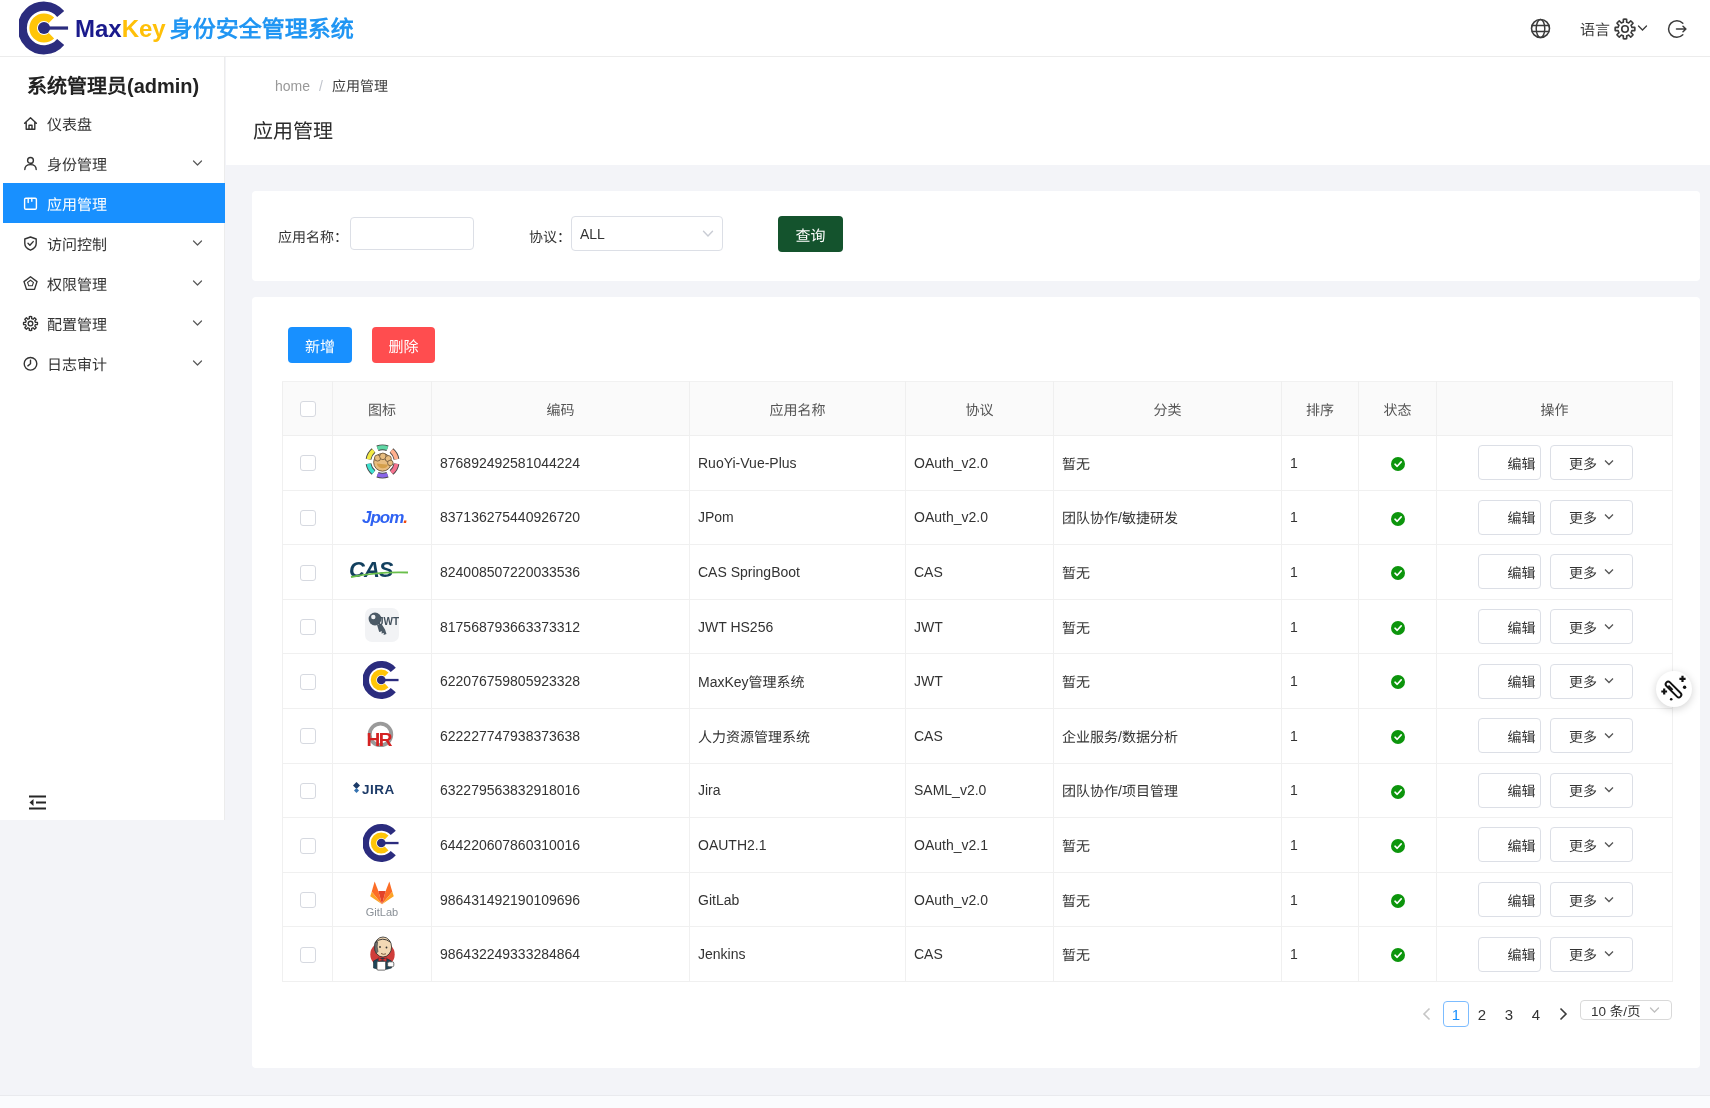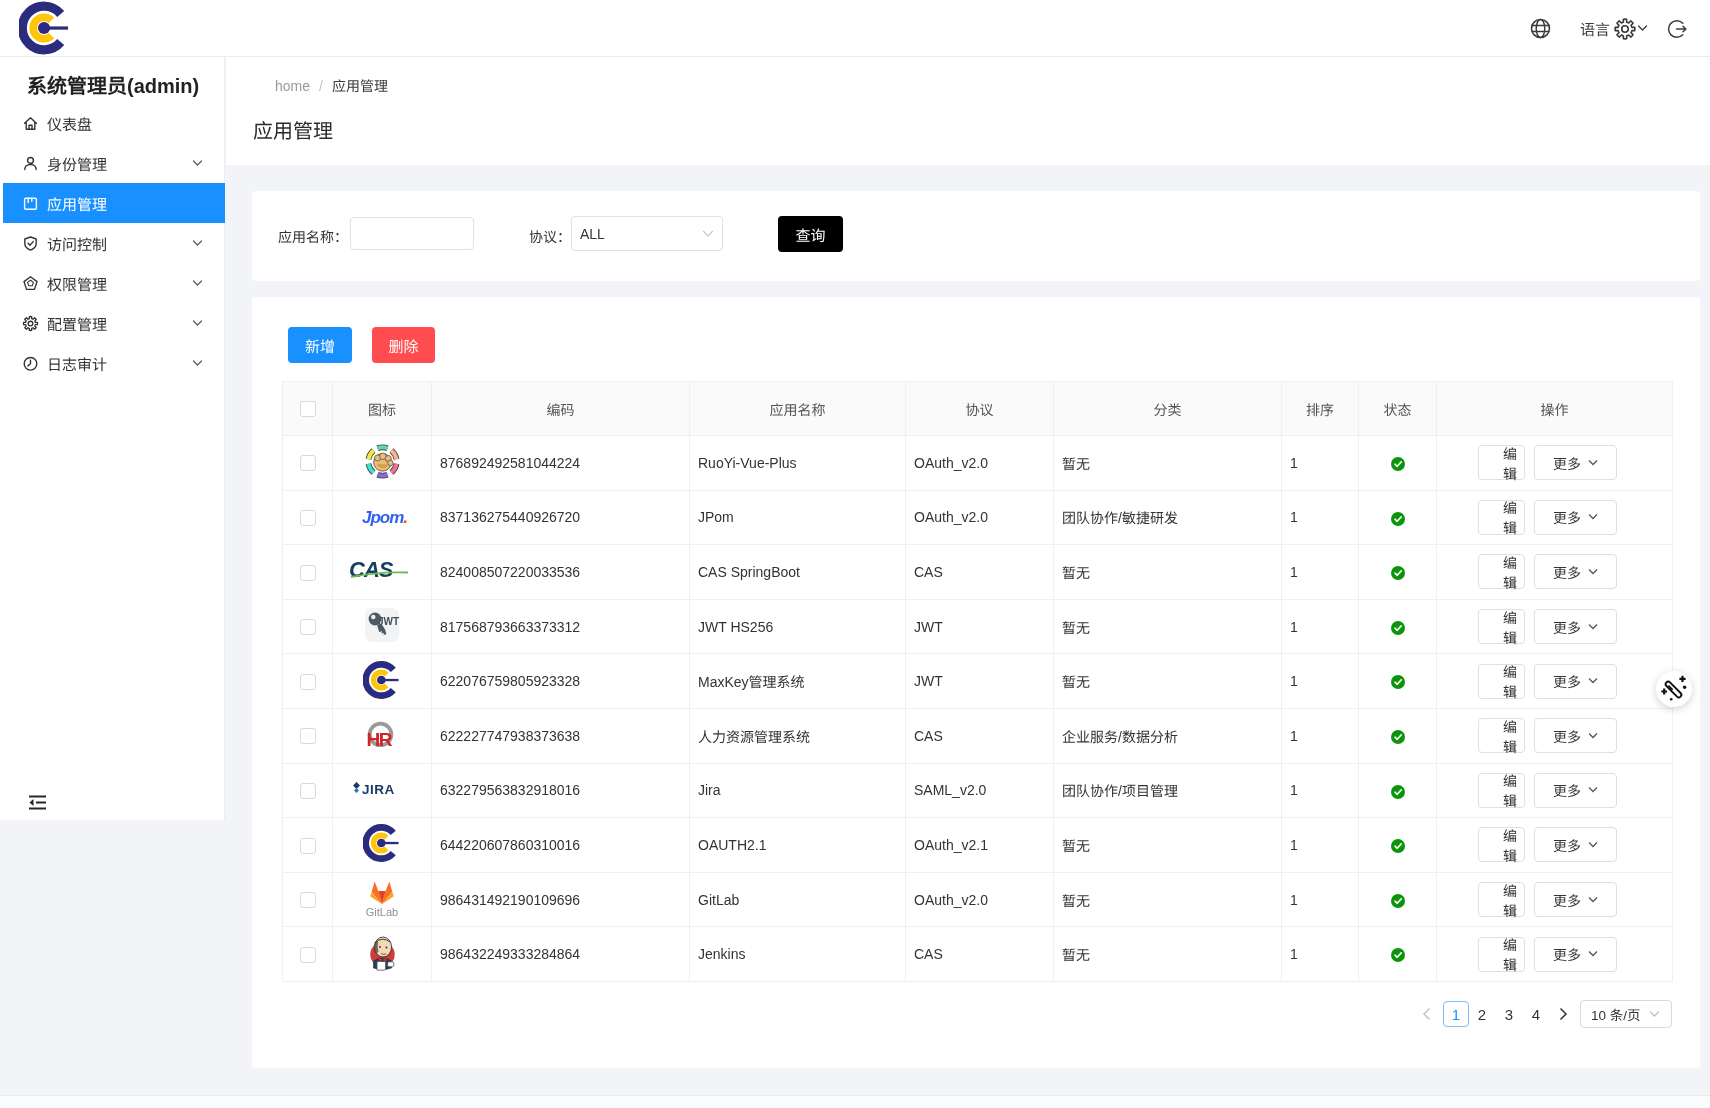--- a/index.html
+++ b/index.html
@@ -26,31 +26,31 @@
 #crumb b { color:#3c3c3c; font-weight:normal; }
 #crumb .sep { color:#c0c4cc; margin:0 9px; }
 #ptitle { left:253px; top:115px; font-size:20px; color:#2b2b2b; font-weight:500; }
 .card { position:absolute; background:#fff; border-radius:4px; }
 #card1 { left:252px; top:191px; width:1448px; height:90px; }
 #card2 { left:252px; top:297px; width:1448px; height:771px; }
 .flabel { position:absolute; font-size:14px; color:#333; }
 #inp1 { left:350px; top:217px; width:124px; height:33px; border:1px solid #dcdfe6; border-radius:4px; background:#fff; }
 #sel1 { left:571px; top:216px; width:152px; height:35px; border:1px solid #dcdfe6; border-radius:4px; background:#fff; font-size:14px; color:#333; display:flex; align-items:center; padding:0 8px; justify-content:space-between; }
 .btn { position:absolute; border-radius:4px; color:#fff; font-size:15px; display:flex; align-items:center; justify-content:center; }
-#btnQuery { left:778px; top:216px; width:65px; height:36px; background:#000000; }
+#btnQuery { left:778px; top:216px; width:65px; height:36px; background:#14532d; }
 #btnAdd { left:288px; top:327px; width:64px; height:36px; background:#1890ff; font-size:15px; }
 #btnDel { left:372px; top:327px; width:63px; height:36px; background:#ff4d4f; font-size:15px; }
 #tbl { left:282px; top:381px; width:1390px; border-collapse:collapse; table-layout:fixed; font-size:14px; color:#333; }
 #tbl th { background:#fafafa; font-weight:normal; color:#555; height:54px; border:1px solid #efefef; border-top:1px solid #f1f1f1; text-align:center; font-size:14px; }
 #tbl td { height:54.6px; border:1px solid #f0f0f0; padding:0 0 0 8px; background:#fff; }
 #tbl td.c { text-align:center; padding:0; }
 .ckb { width:16px; height:16px; border:1px solid #d6d9e0; border-radius:3px; background:#fff; display:inline-block; vertical-align:middle; }
 .dot { width:14px; height:14px; border-radius:50%; background:#0c950c; display:inline-block; vertical-align:middle; }
 .obtn { display:inline-flex; align-items:center; justify-content:center; height:35px; border:1px solid #dcdfe6; border-radius:4px; background:#fff; color:#333; font-size:14px; vertical-align:middle; }
-.edit { width:47px;padding-left:24px; }
+.edit { width:63px;padding-left:24px; }
 .more { width:83px; margin-left:9px; }
 #fab { left:1656px; top:671px; width:36px; height:36px; border-radius:50%; background:#fff; box-shadow:0 2px 8px rgba(0,0,0,.18); display:flex; align-items:center; justify-content:center; z-index:9; }
 #footer { left:0; top:1095px; width:1710px; height:13px; background:#fafbfd; border-top:1px solid #e9eaee; }
 </style>
 </head>
 <body>
 <div id="stage">
   <div class="abs" id="header"></div>
   <div class="hicon abs" style="left:1529px;">
       <svg width="23" height="23" viewBox="0 0 22 22">
@@ -74,20 +74,21 @@
         <path d="M16.8 5.2 A8.3 8.3 0 1 0 16.8 16.8" fill="none" stroke="#3b3b3b" stroke-width="1.5" stroke-linecap="round"></path>
         <path d="M10.5 11 H19.8 M17 8.2 L19.9 11 L17 13.8" fill="none" stroke="#3b3b3b" stroke-width="1.5" stroke-linecap="round" stroke-linejoin="round"></path>
       </svg>
     </div>
   <div class="abs" id="logo"><svg width="52" height="54" viewBox="0 0 53 54">
 <path d="M 42.5 41.3 A 22.2 22.2 0 1 1 42.5 12.7" fill="none" stroke="#2b2c7e" stroke-width="9.4"></path>
 <path d="M 33.1 34.9 A 11.0 11.0 0 1 1 33.1 19.1" fill="none" stroke="#ffc508" stroke-width="7.8"></path>
 <circle cx="25.5" cy="27" r="6.2" fill="#2b2c7e"></circle>
 <rect x="25.5" y="25.4" width="24.5" height="3.3" fill="#2b2c7e"></rect>
 </svg></div>
+  <div class="abs" id="brand"><span class="max">Max</span><span class="key">Key</span><span class="cn">身份安全管理系统</span></div>
   <div class="abs" id="sidebar"></div>
   <div class="abs" id="admin">系统管理员(admin)</div>
   <div class="mitem" style="top:103px;">
       <span class="mi"><svg width="17" height="17" viewBox="0 0 17 17">
           <path d="M2.6 8.3 L8.5 2.8 L14.4 8.3 M4.2 7 V14.2 H12.8 V7 M7 14.2 V10.3 H10 V14.2" fill="none" stroke="currentColor" stroke-width="1.4" stroke-linejoin="round" stroke-linecap="round"></path>
         </svg></span>
       <span>仪表盘</span>
     </div>
 <div class="mitem" style="top:143px;">
       <span class="mi"><svg width="17" height="17" viewBox="0 0 17 17">
@@ -408,21 +409,21 @@
   <svg class="abs" width="12" height="14" viewBox="0 0 12 14" style="left:1421px;top:1007px;">
       <path d="M8.5 1.5 L3 7 L8.5 12.5" fill="none" stroke="#c6c6c6" stroke-width="1.6"></path>
     </svg>
 <div class="abs" style="left:1443px;top:1001px;width:26px;height:26px;border:1px solid #7cbcff;border-radius:4px;color:#1890ff;font-size:15px;display:flex;align-items:center;justify-content:center;background:#fff;">1</div>
 <div class="abs" style="left:1475px;top:1001px;width:14px;height:26px;font-size:15px;color:#333;display:flex;align-items:center;justify-content:center;">2</div>
 <div class="abs" style="left:1502px;top:1001px;width:14px;height:26px;font-size:15px;color:#333;display:flex;align-items:center;justify-content:center;">3</div>
 <div class="abs" style="left:1529px;top:1001px;width:14px;height:26px;font-size:15px;color:#333;display:flex;align-items:center;justify-content:center;">4</div>
 <svg class="abs" width="12" height="14" viewBox="0 0 12 14" style="left:1557px;top:1007px;">
       <path d="M3.5 1.5 L9 7 L3.5 12.5" fill="none" stroke="#3b3b3b" stroke-width="1.6"></path>
     </svg>
-<div class="abs" style="left:1580px;top:1000px;width:92px;height:28px;border:1px solid #d9d9d9;border-radius:4px;background:#fff;display:flex;align-items:center;">
+<div class="abs" style="left:1580px;top:1000px;width:92px;height:20px;border:1px solid #d9d9d9;border-radius:4px;background:#fff;display:flex;align-items:center;">
 <span style="font-size:13.5px;color:#333;margin-left:10px;">10 条/页</span>
 <svg width="11" height="7" viewBox="0 0 11 7" style="margin-left:8px;">
         <path d="M1.5 1 L5.5 5 L9.5 1" fill="none" stroke="#bfbfbf" stroke-width="1.3" stroke-linecap="round"></path>
       </svg>
 </div>
   <div class="abs" id="fab">
       <svg width="30" height="30" viewBox="0 0 30 30">
         <rect x="12" y="5.5" width="5" height="20" rx="2.5" transform="rotate(-45 14.5 15.5)" fill="none" stroke="#111" stroke-width="1.9"></rect>
         <path d="M9.4 11.7 L13.6 15.9" stroke="#111" stroke-width="1.9"></path>
         <path d="M23.5 1.8 V8 M20.4 4.9 H26.6" stroke="#111" stroke-width="2.2"></path>

